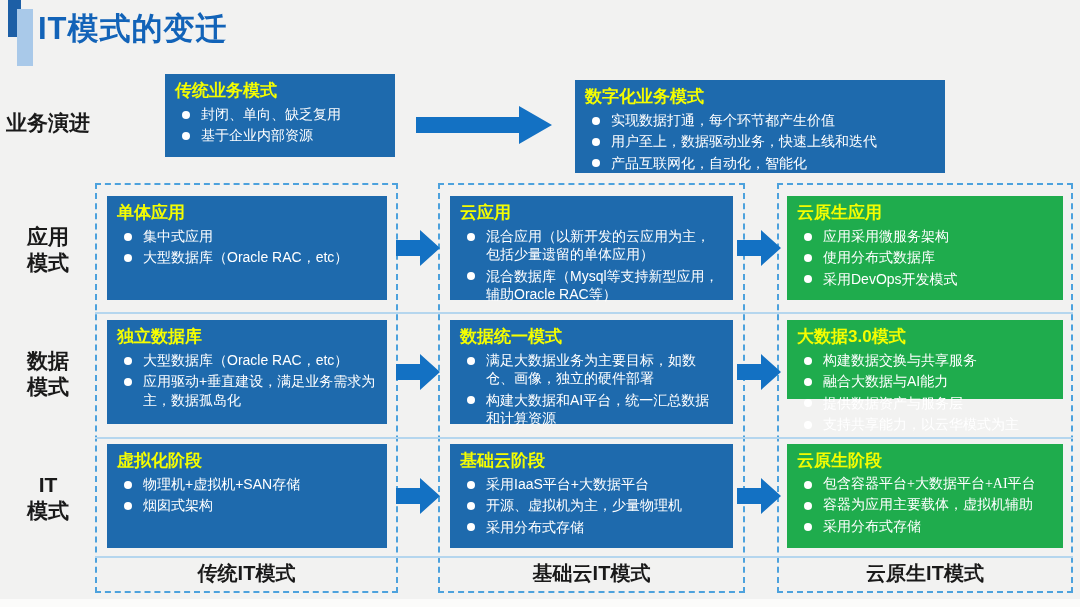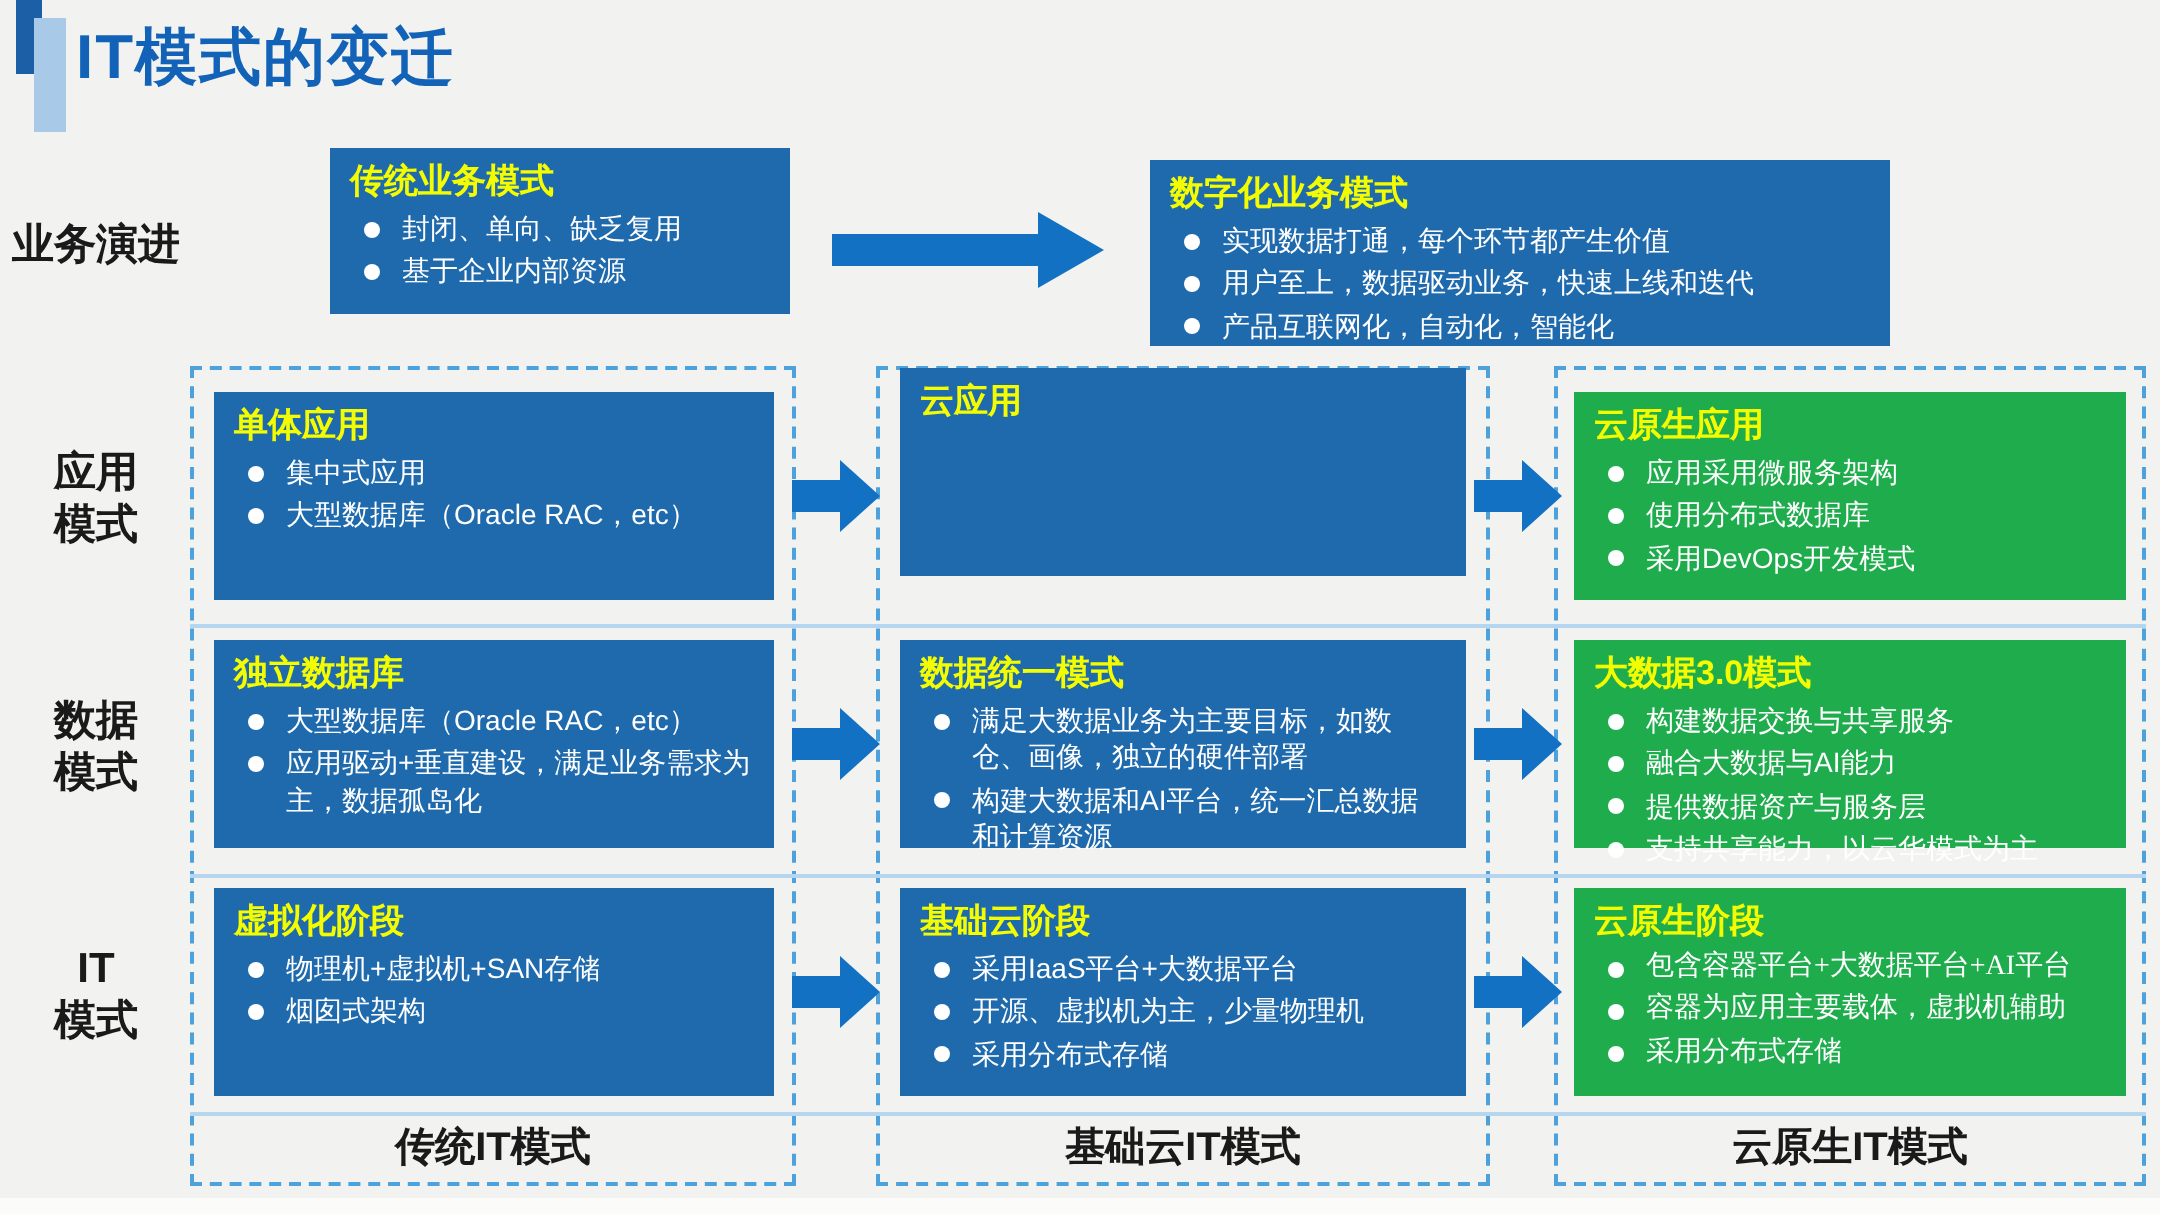--- a/index.html
+++ b/index.html
@@ -82,22 +82,26 @@
     <span>模式</span>
   </div>
 
   <div class="box" style="left:107px; top:196px; width:280px; height:104px;">
     <h3>单体应用</h3>
     <ul>
       <li>集中式应用</li>
       <li>大型数据库（Oracle RAC，etc）</li>
     </ul>
   </div>
-  <div class="box" style="left:450px; top:184px; width:283px; height:104px;">
+  <div class="box" style="left:450px; top:196px; width:283px; height:104px;">
     <h3>云应用</h3>
+    <ul>
+      <li>混合应用（以新开发的云应用为主，包括少量遗留的单体应用）</li>
+      <li>混合数据库（Mysql等支持新型应用，辅助Oracle RAC等）</li>
+    </ul>
   </div>
   <div class="box green" style="left:787px; top:196px; width:276px; height:104px;">
     <h3>云原生应用</h3>
     <ul>
       <li>应用采用微服务架构</li>
       <li>使用分布式数据库</li>
       <li>采用DevOps开发模式</li>
     </ul>
   </div>
 
@@ -108,21 +112,21 @@
       <li>应用驱动+垂直建设，满足业务需求为主，数据孤岛化</li>
     </ul>
   </div>
   <div class="box" style="left:450px; top:320px; width:283px; height:104px;">
     <h3>数据统一模式</h3>
     <ul>
       <li>满足大数据业务为主要目标，如数仓、画像，独立的硬件部署</li>
       <li>构建大数据和AI平台，统一汇总数据和计算资源</li>
     </ul>
   </div>
-  <div class="box green" style="left:787px; top:320px; width:276px; height:104px;">
+  <div class="box green" style="left:787px; top:320px; width:276px; height:79px;">
     <h3>大数据3.0模式</h3>
     <ul>
       <li>构建数据交换与共享服务</li>
       <li>融合大数据与AI能力</li>
       <li>提供数据资产与服务层</li>
       <li>支持共享能力，以云华模式为主</li>
     </ul>
   </div>
 
   <div class="box" style="left:107px; top:444px; width:280px; height:104px;">

